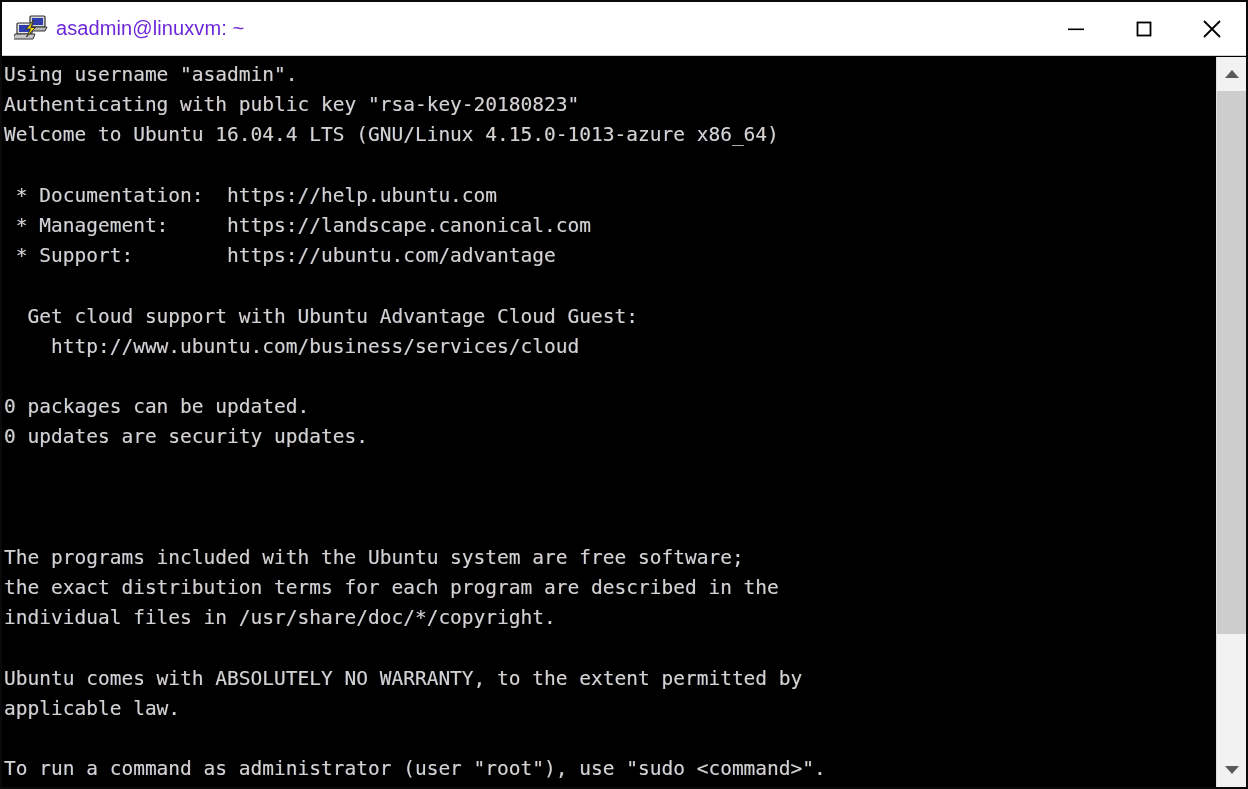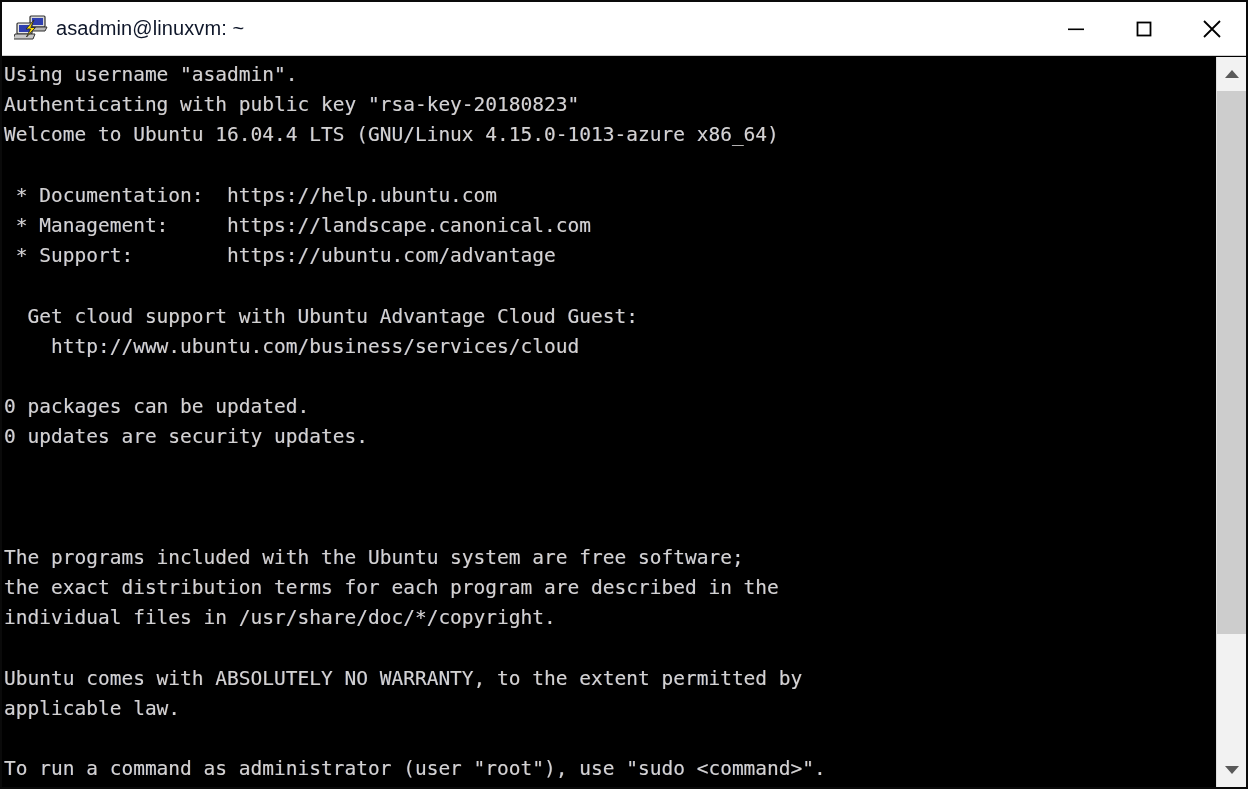--- a/index.html
+++ b/index.html
@@ -42,21 +42,21 @@
     height: 34px;
     margin-left: 12px;
     margin-right: 8px;
     flex: 0 0 auto;
     position: relative;
   }
 
   #title-text {
     font-family: "Liberation Sans", sans-serif;
     font-size: 20px;
-    color: #0f172a;
+    color: #6d28d9;
     letter-spacing: 0.1px;
     white-space: nowrap;
     flex: 1 1 auto;
     overflow: hidden;
   }
 
   .winbtn {
     width: 68px;
     height: 53px;
     flex: 0 0 auto;

